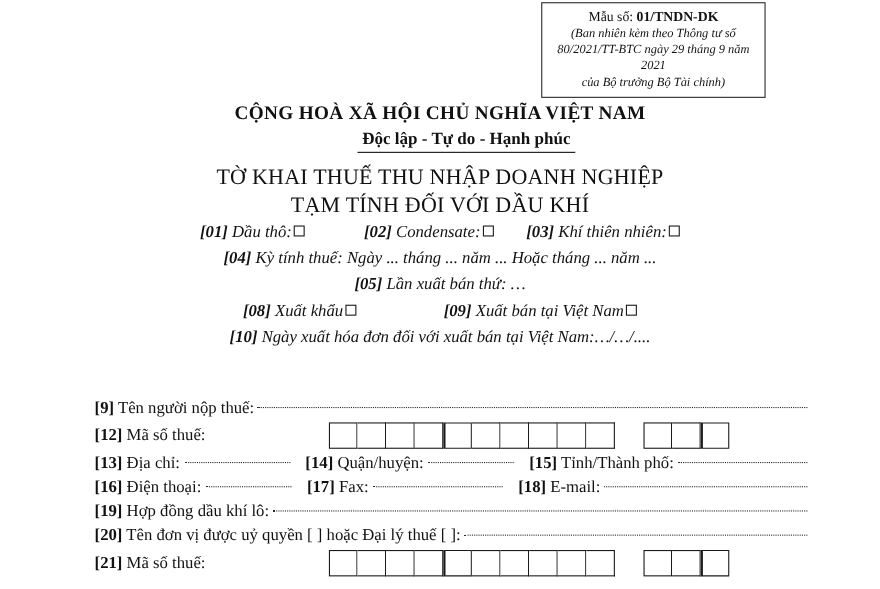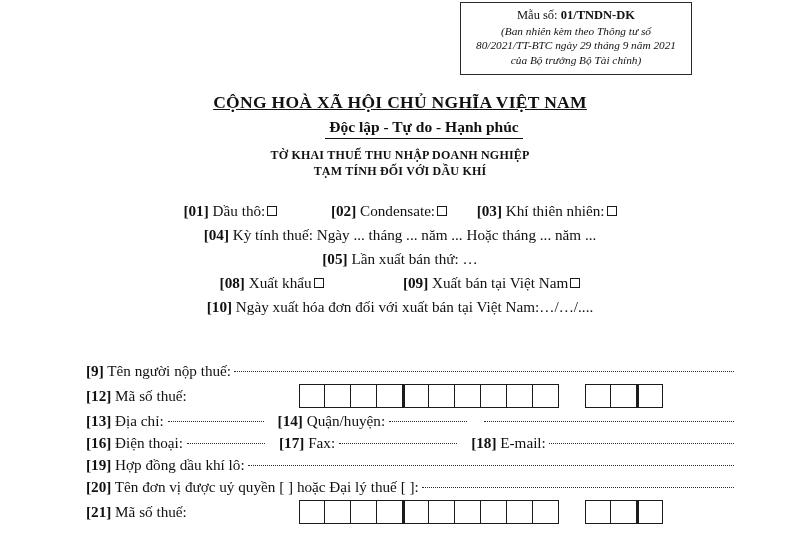--- a/index.html
+++ b/index.html
@@ -12,23 +12,23 @@
     height: 535px;
     overflow: hidden;
     font-family: "Liberation Serif", "DejaVu Serif", serif;
     color: #111111;
     position: relative;
   }
 
   
   .form-code-box {
     position: absolute;
-    left: 460px;
+    left: 492px;
     top: 2px;
-    width: 232px;
+    width: 204px;
     box-sizing: border-box;
     border: 1px solid #2a2a2a;
     padding: 5px 6px 6px 6px;
     text-align: center;
   }
   .form-code-line {
     font-size: 12.5px;
     line-height: 1.25;
     white-space: nowrap;
   }
@@ -41,21 +41,20 @@
     line-height: 1.3;
   }
 
   
   .national-block {
     position: absolute;
     left: 0;
     top: 92px;
     width: 800px;
     text-align: center;
-    text-decoration: underline;
   }
   .national-title {
     font-size: 17.5px;
     font-weight: bold;
     letter-spacing: 0.3px;
     line-height: 1.25;
   }
   .national-motto-wrap {
     margin-top: 3px;
     display: inline-block;
@@ -72,33 +71,34 @@
 
   
   .doc-title {
     position: absolute;
     left: 0;
     top: 148px;
     width: 800px;
     text-align: center;
   }
   .doc-title-line {
-    font-size: 12px;
-    font-weight: bold;
+    font-size: 20px;
+    font-weight: normal;
     letter-spacing: 0.2px;
     line-height: 1.32;
   }
 
   
   .center-rows {
     position: absolute;
     left: 0;
     top: 199px;
     width: 800px;
     text-align: center;
+    font-style: italic;
   }
   .crow {
     font-size: 15.2px;
     line-height: 1.58;
     white-space: nowrap;
   }
   .fnum {
     font-weight: bold;
   }
   .gap-lg { display: inline-block; width: 22px; }
@@ -303,20 +303,22 @@
 
   <div class="frow">
     <span class="flabel"><span class="fnum">[13]</span>
       <span>Địa chỉ:</span></span>
     <span class="dots-short"></span>
     <span class="spacer-sm"></span>
     <span class="flabel"><span class="fnum">[14]</span>
       <span>Quận/huyện:</span></span>
     <span class="dots-med"></span>
     <span class="spacer-sm"></span>
+    <span class="flabel"><span class="fnum">[15]</span>
+      <span>Tỉnh/Thành phố:</span></span>
     <span class="dots"></span>
   </div>
 
   <div class="frow">
     <span class="flabel"><span class="fnum">[16]</span>
       <span>Điện thoại:</span></span>
     <span class="dots-med"></span>
     <span class="spacer-sm"></span>
     <span class="flabel"><span class="fnum">[17]</span>
       <span>Fax:</span></span>

